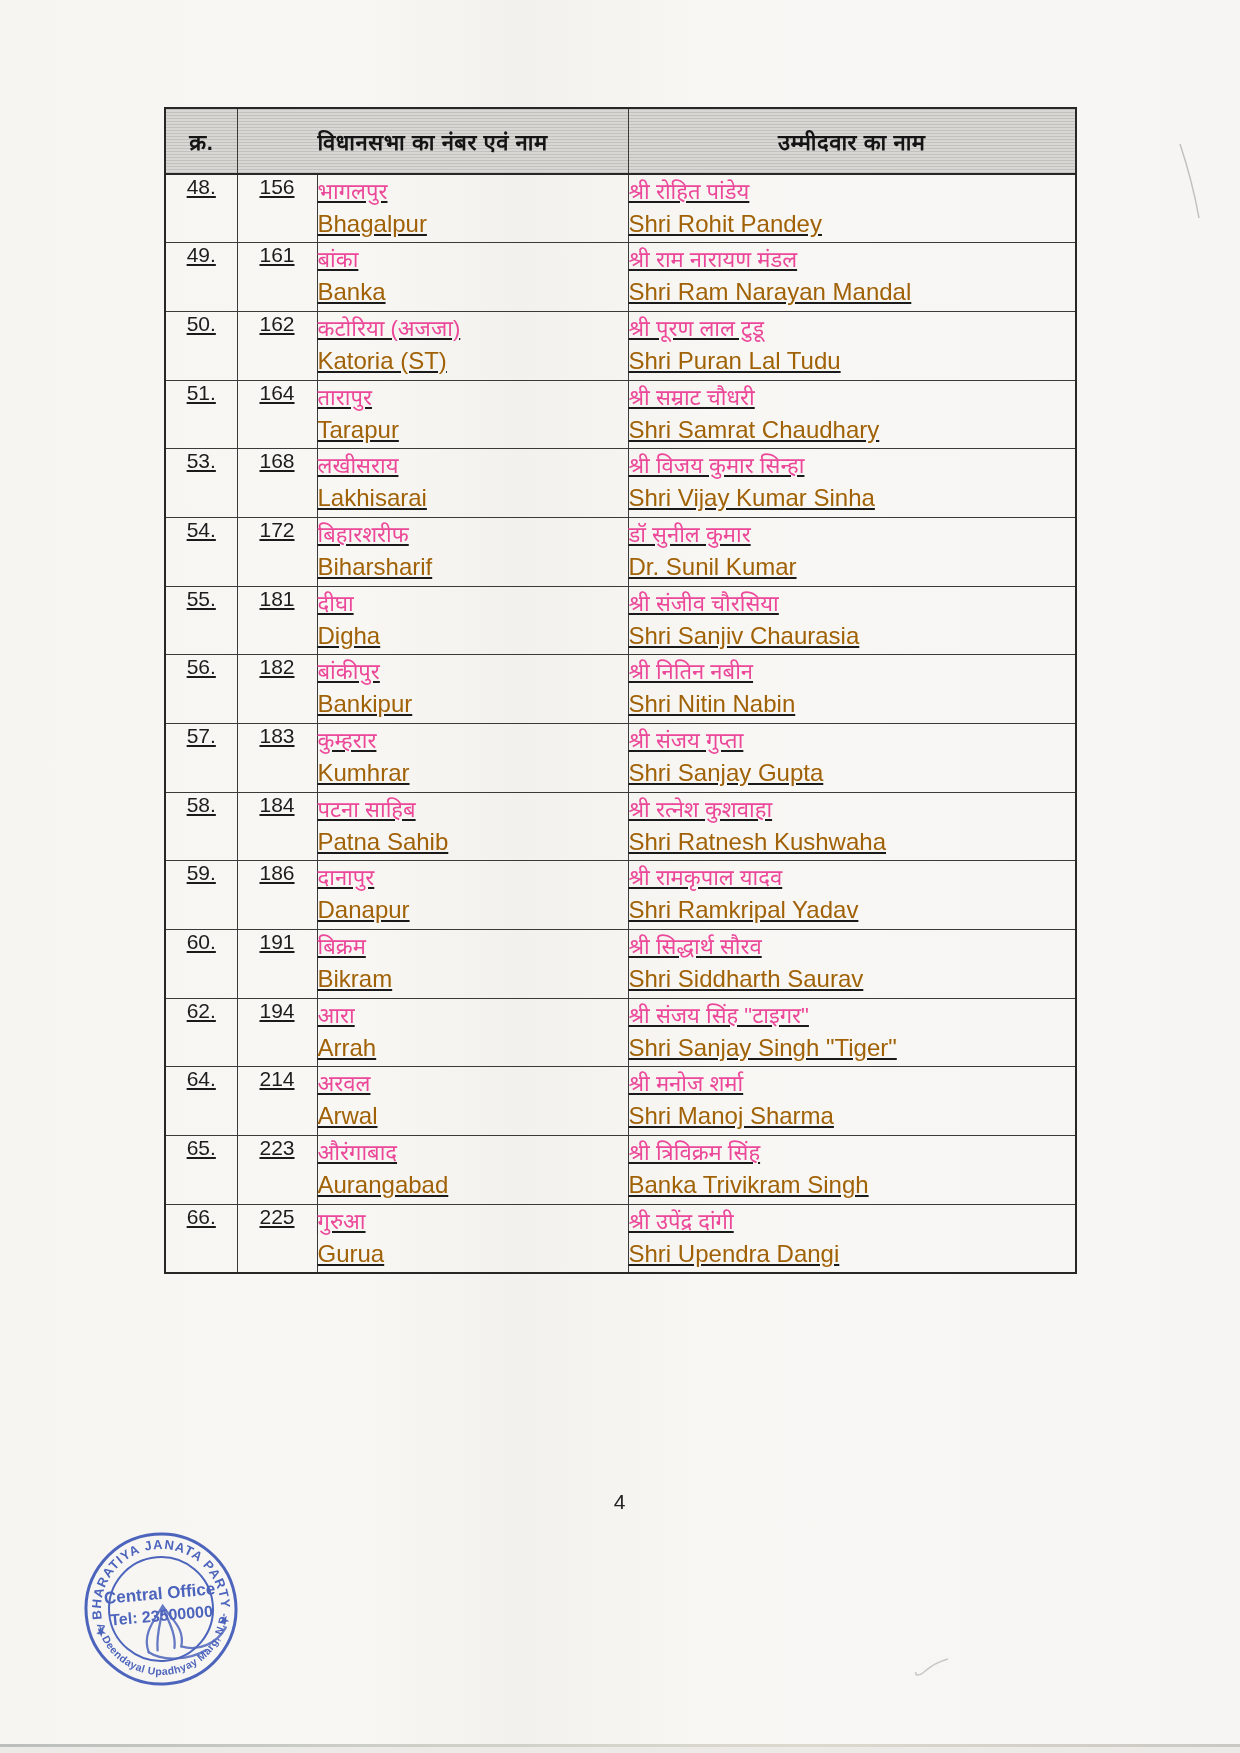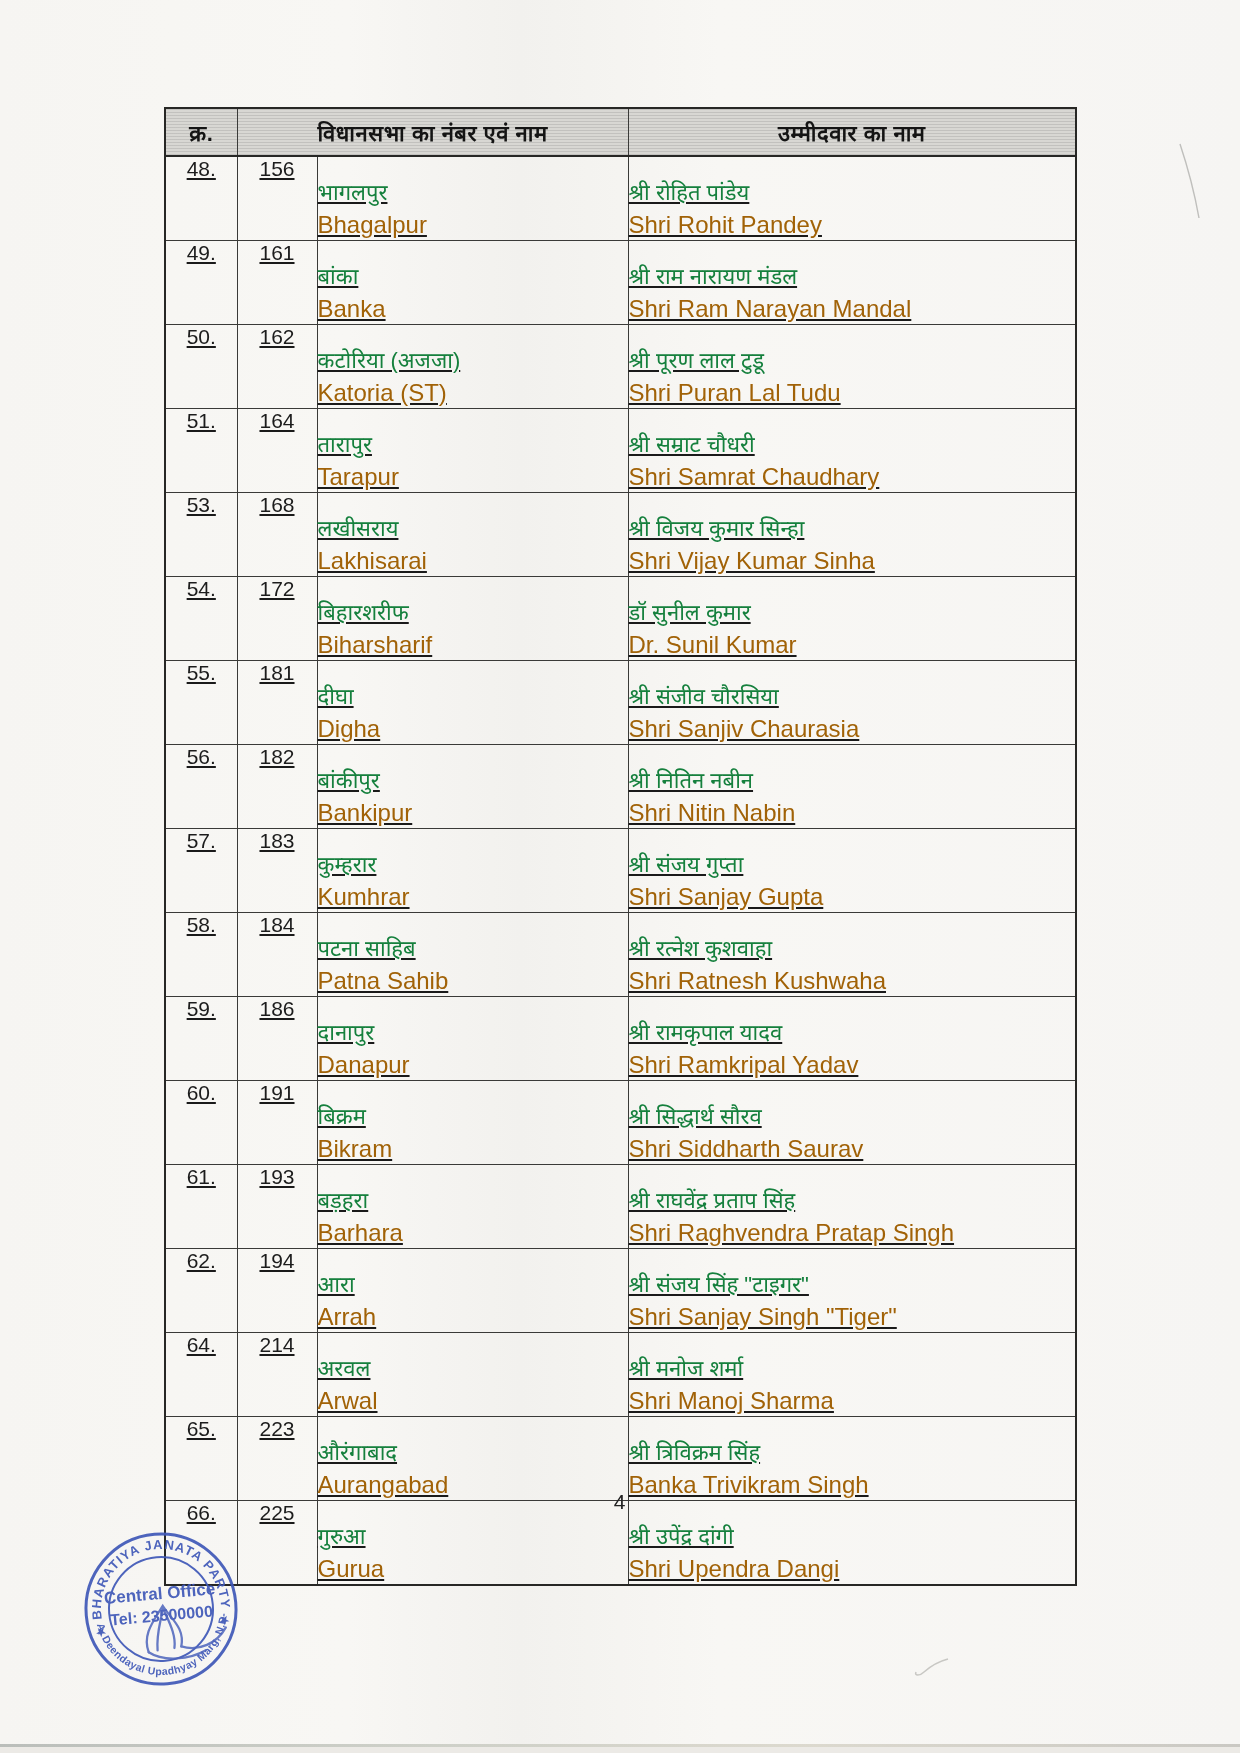--- a/index.html
+++ b/index.html
@@ -20,32 +20,32 @@
   }
   table.doc col.c1{width:72px;}
   table.doc col.c2{width:80px;}
   table.doc col.c3{width:311px;}
   table.doc col.c4{width:448px;}
   table.doc th, table.doc td{
     border:1.6px solid #3a3a38;
     padding:0;vertical-align:top;
   }
   table.doc{border:2.5px solid #272725;}
-  tr.head{height:48px;}
+  tr.head{height:66px;}
   tr.head th{
     border-bottom:2.4px solid #272725;
     background-color:#d8d7d3;
     background-image:repeating-linear-gradient(0deg,rgba(70,70,70,.15) 0 1px,rgba(255,255,255,0) 1px 3px);
     font-size:22px;font-weight:bold;text-align:center;vertical-align:middle;
     letter-spacing:.5px;color:#141414;
   }
   tr.body-row{height:68.7px;text-decoration:underline;}
   td.sno,td.num{text-align:center;font-size:21px;padding-top:11px;color:#1c1c1c;}
   td.nm,td.cand{padding:3px 6px 0 11px;}
-  .hi{font-size:22px;line-height:33px;white-space:nowrap;color:#15803d;margin-top:19px;}
+  .hi{font-size:22px;line-height:33px;white-space:nowrap;color:#ec4899;}
   .en{font-size:24px;line-height:31px;white-space:nowrap;color:#a16207;}
 
   
   .pageno{
     position:absolute;left:164px;width:911px;top:1490px;
     text-align:center;font-size:21px;color:#222;
   }
 
   
   .stamp{
@@ -236,32 +236,20 @@
       <td class="nm">
         <div class="hi">बिक्रम</div>
         <div class="en">Bikram</div>
       </td>
       <td class="cand">
         <div class="hi">श्री सिद्धार्थ सौरव</div>
         <div class="en">Shri Siddharth Saurav</div>
       </td>
     </tr>
 
-    <tr class="body-row">
-      <td class="sno">61.</td>
-      <td class="num">193</td>
-      <td class="nm">
-        <div class="hi">बड़हरा</div>
-        <div class="en">Barhara</div>
-      </td>
-      <td class="cand">
-        <div class="hi">श्री राघवेंद्र प्रताप सिंह</div>
-        <div class="en">Shri Raghvendra Pratap Singh</div>
-      </td>
-    </tr>
 
     <tr class="body-row">
       <td class="sno">62.</td>
       <td class="num">194</td>
       <td class="nm">
         <div class="hi">आरा</div>
         <div class="en">Arrah</div>
       </td>
       <td class="cand">
         <div class="hi">श्री संजय सिंह "टाइगर"</div>

